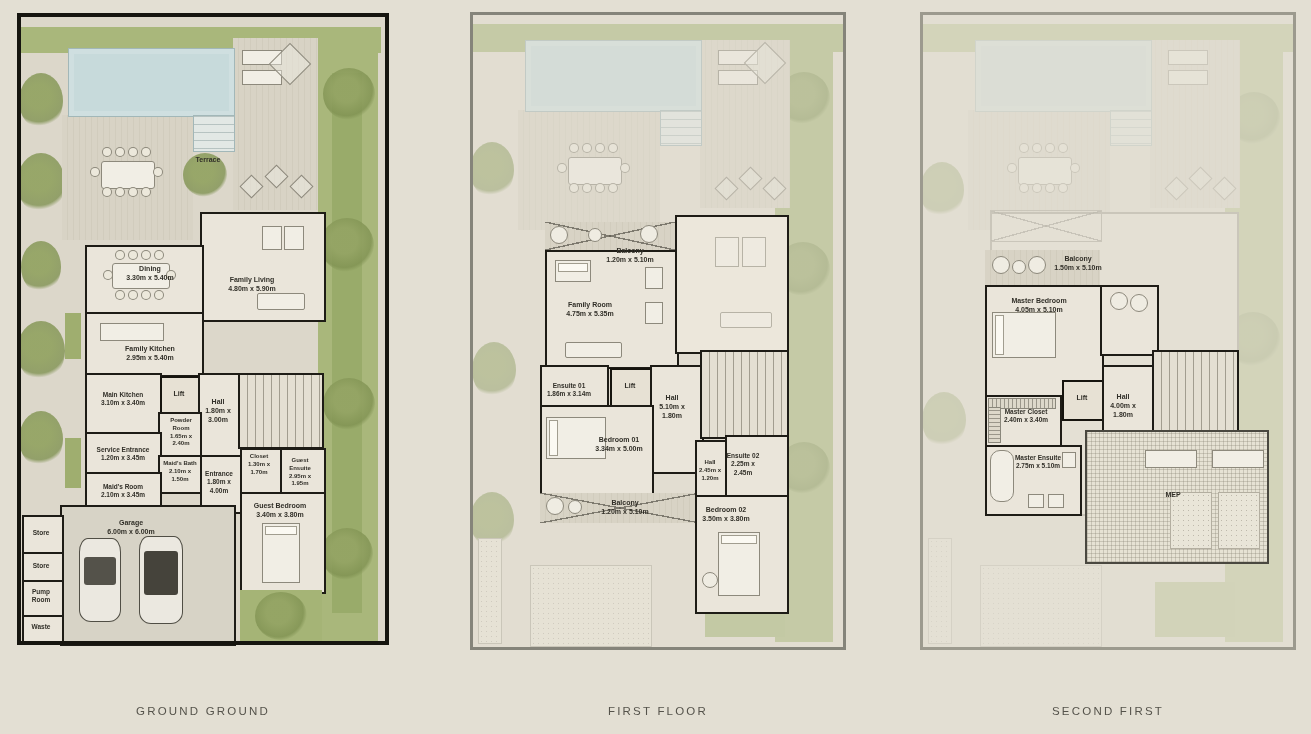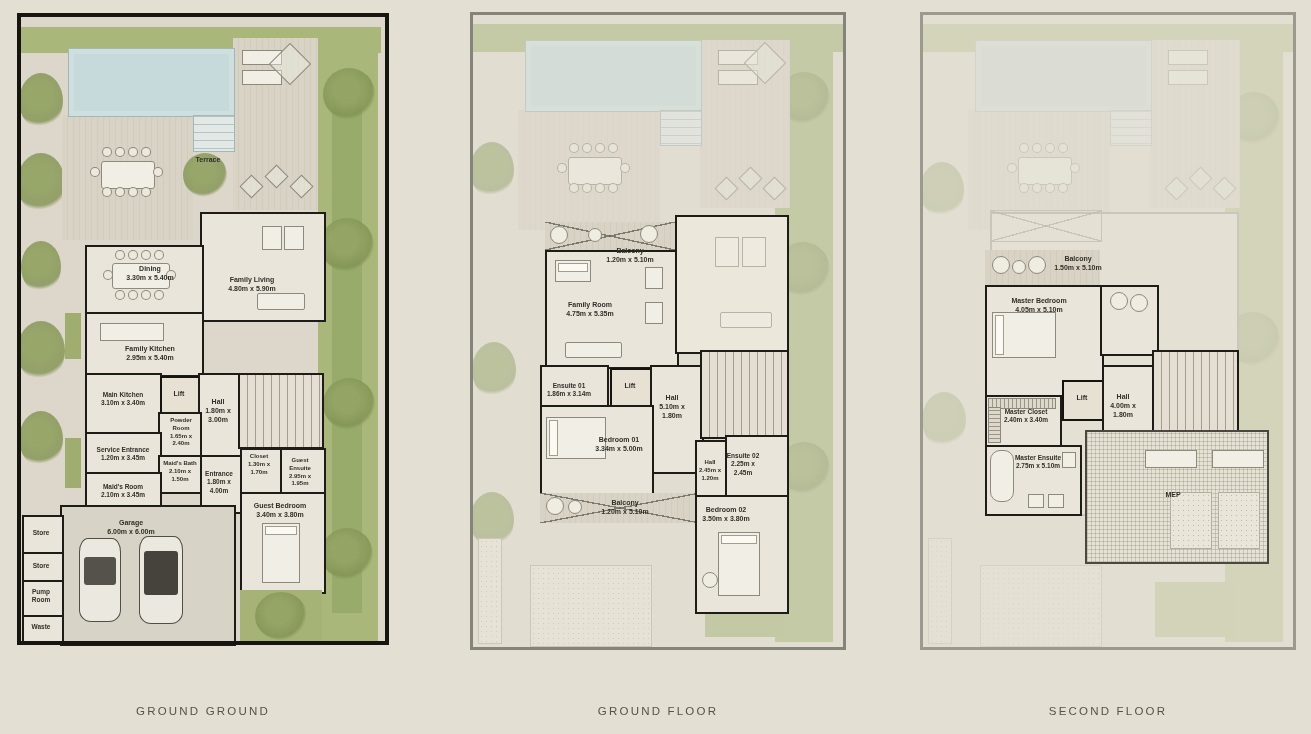--- a/index.html
+++ b/index.html
@@ -375,15 +375,15 @@
         <span class="rn">Master Ensuite</span>
         <span class="rd">2.75m x 5.10m</span>
       </div>
     <div class="rl" style="left:253px;top:483px">
         <span class="rn">MEP</span>
       </div>
     <div class="frame frames"></div>
   </div>
 
   <div class="cap" style="left:203px;top:705px">GROUND GROUND</div>
-  <div class="cap" style="left:658px;top:705px">GROUND FLOOR</div>
-  <div class="cap" style="left:1108px;top:705px">SECOND FLOOR</div>
+  <div class="cap" style="left:658px;top:705px">FIRST FLOOR</div>
+  <div class="cap" style="left:1108px;top:705px">SECOND FIRST</div>
 </div>
 
 </body></html>

